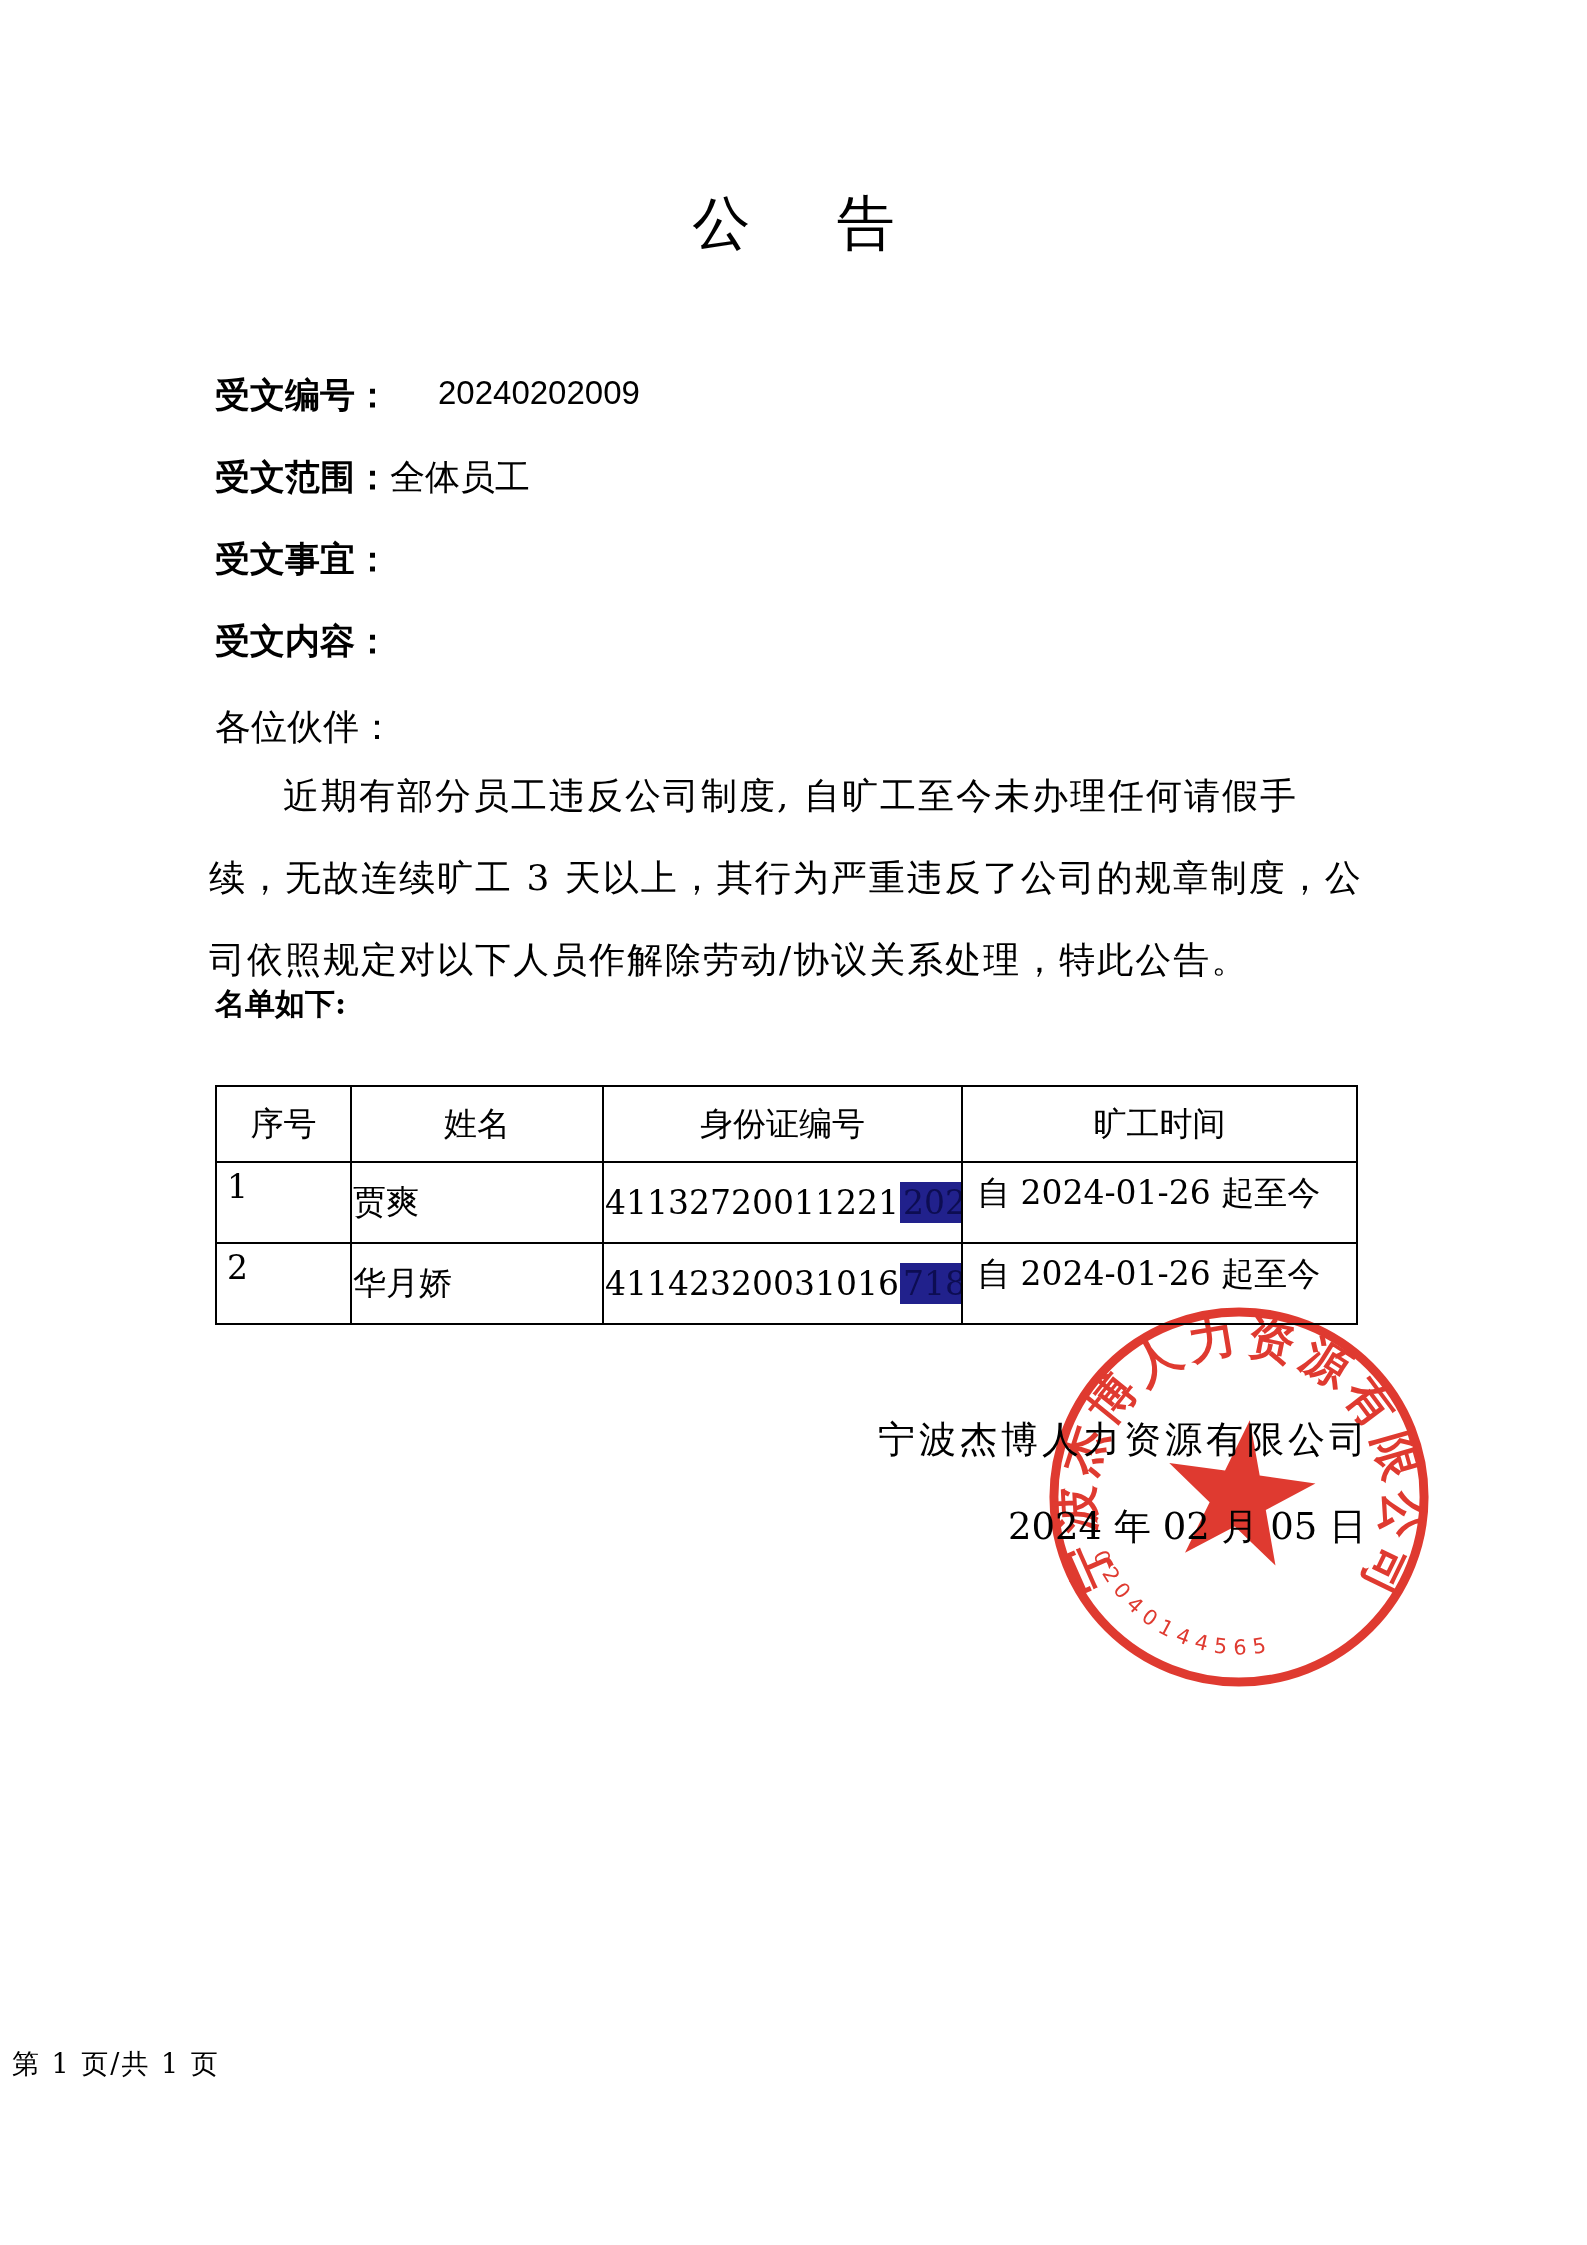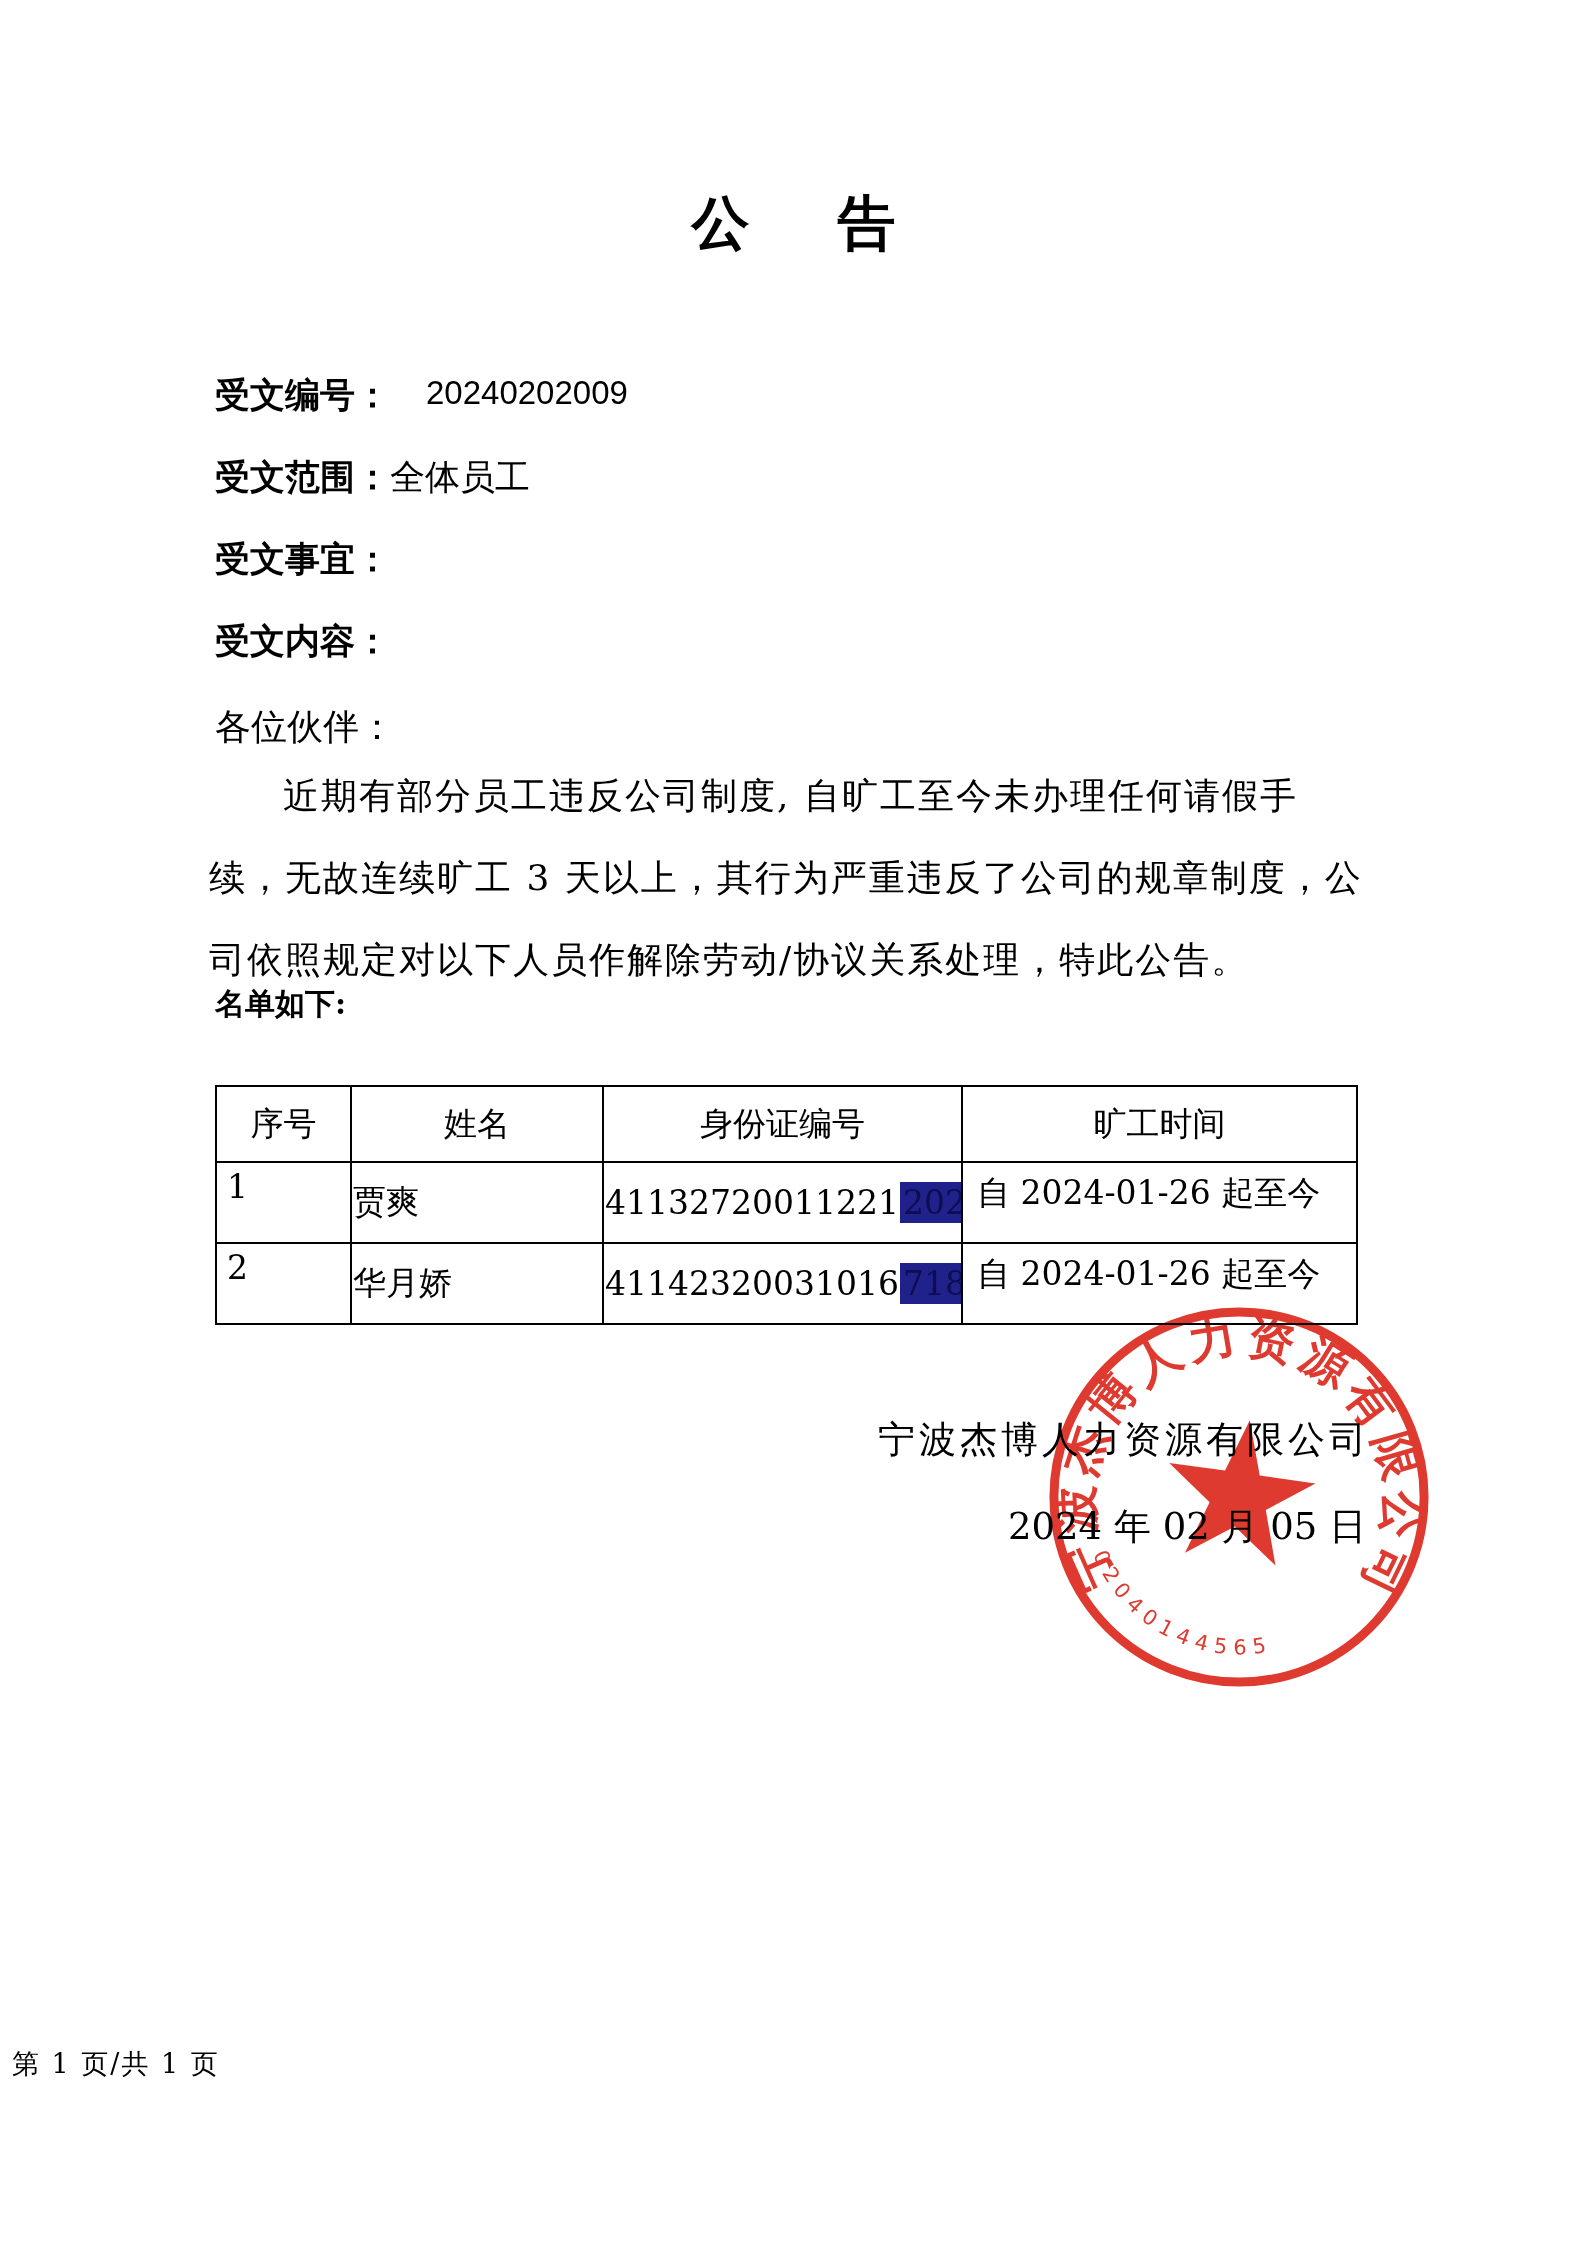--- a/index.html
+++ b/index.html
@@ -8,28 +8,28 @@
     width:1587px; height:2245px;
     margin:0 auto;
     background:#ffffff;
     font-family:"DejaVu Serif","Liberation Serif",serif;
     color:#000;
     overflow:hidden;
   }
   .doc-title {
     position:absolute; top:185px; left:0; width:100%;
     text-align:center;
-    font-size:58px; font-weight:bold;
+    font-size:58px; font-weight:normal;
     letter-spacing:34px; text-indent:34px;
   }
   .fields { position:absolute; left:215px; top:372px; right:215px; }
   .field { display:flex; align-items:flex-start; height:82px; font-size:35px; }
   .field .label { font-weight:bold; white-space:pre; }
   .field .value { white-space:pre; }
-  .field.num-gap .value { margin-left:36px; font-family:"Liberation Sans","DejaVu Sans",sans-serif; font-size:33px; padding-top:2px; }
+  .field.num-gap .value { margin-left:48px; font-family:"Liberation Sans","DejaVu Sans",sans-serif; font-size:33px; padding-top:2px; }
   .greeting { position:absolute; left:215px; top:703px; font-size:36px; }
   .para { position:absolute; left:209px; right:215px; top:772px; font-size:36px; letter-spacing:2px; }
   .para .pline { height:82px; }
   .para .pline.indent { text-indent:74px; }
   .list-label { position:absolute; left:215px; top:984px; font-size:30px; font-weight:bold; }
   table.roster {
     position:absolute; left:215px; top:1085px;
     border-collapse:collapse;
     table-layout:fixed;
     width:1141px;

